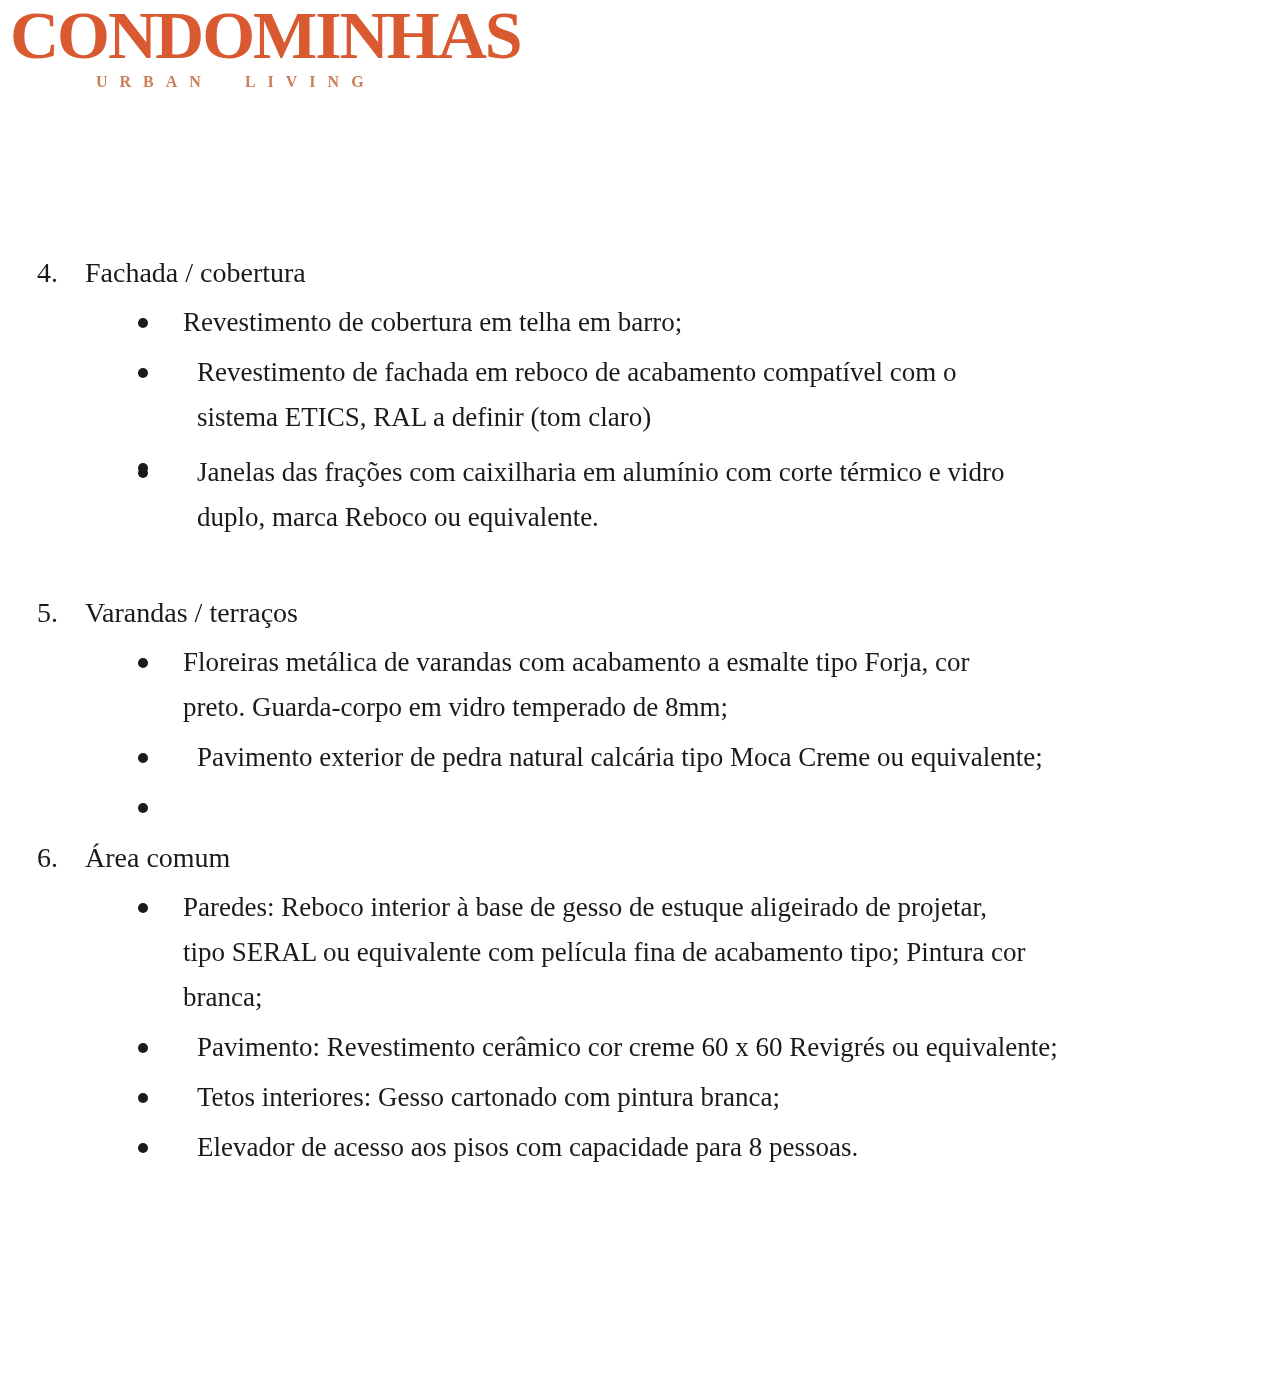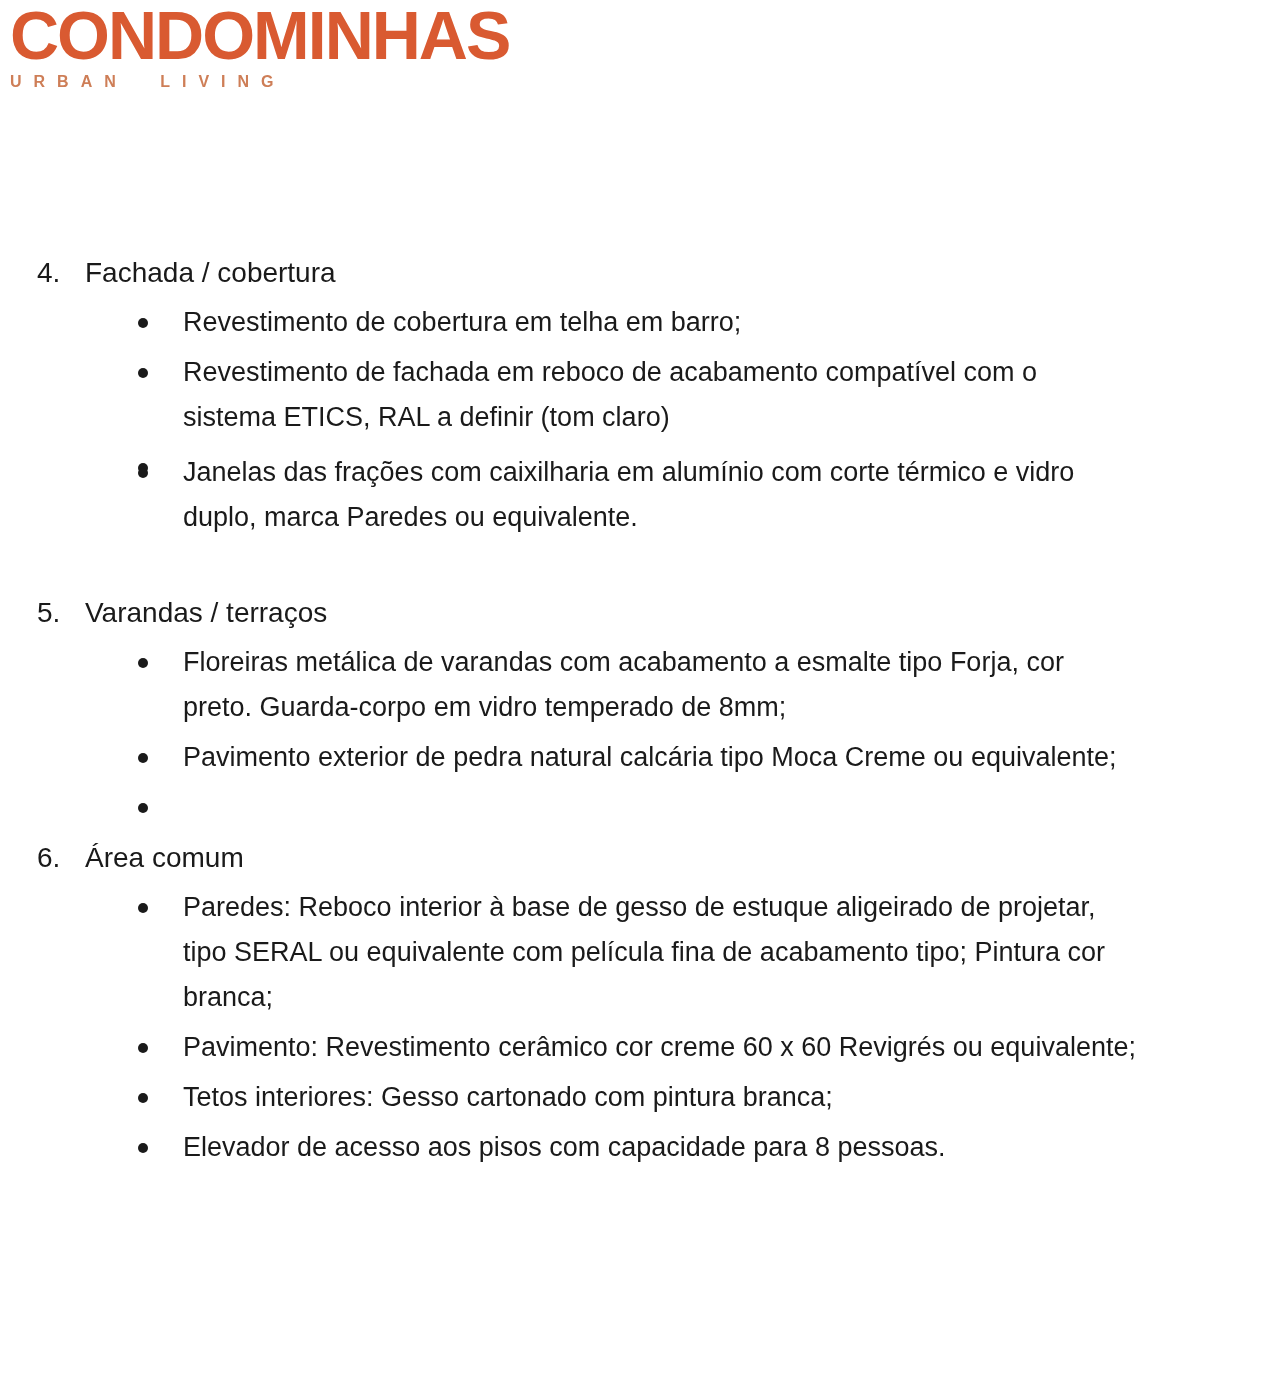--- a/index.html
+++ b/index.html
@@ -12,35 +12,37 @@
     height: 1384px;
     overflow: hidden;
     font-family: "Liberation Sans", "DejaVu Sans", sans-serif;
     color: #1a1a1a;
   }
   .page {
     position: relative;
     width: 1280px;
     height: 1162px;
     background: #ffffff;
+    font-family: Liberation Serif, serif;
   }
 
   
   .logo {
     padding: 4px 0 0 10px;
   }
   .brand {
     font-size: 68px;
     font-weight: 700;
     letter-spacing: -2px;
     line-height: 62px;
     color: #d95a31;
   }
   .tagline {
     margin-top: 7px;
+    margin-left: 86px;
     font-size: 16px;
     font-weight: 700;
     letter-spacing: 12px;
     word-spacing: 16px;
     color: #ce7e57;
   }
 
   
   .content {
     margin-top: 159px;
@@ -66,20 +68,21 @@
     margin: 5px 0 0 0;
     padding: 0;
     list-style: none;
   }
   .item {
     display: flex;
     padding-left: 137px;
   }
   .item + .item {
     margin-top: 5px;
+    gap: 14px;
   }
   .bullet {
     width: 46px;
     flex: 0 0 46px;
     position: relative;
   }
   .bullet::before {
     content: "";
     position: absolute;
     left: 1px;
@@ -129,21 +132,21 @@
               <div class="line">sistema ETICS, RAL a definir (tom claro)</div>
             </div>
           </li>
           <li class="item">
             <span class="bullet"></span>
           </li>
           <li class="item">
             <span class="bullet"></span>
             <div class="item-text">
               <div class="line">Janelas das frações com caixilharia em alumínio com corte térmico e vidro</div>
-              <div class="line">duplo, marca Paredes ou equivalente.</div>
+              <div class="line">duplo, marca Reboco ou equivalente.</div>
             </div>
           </li>
         </ul>
     </section>
 
     <section class="section">
       <div class="sec-head">
         <span class="sec-num">5.</span>
         <span class="sec-title">Varandas / terraços</span>
       </div>

